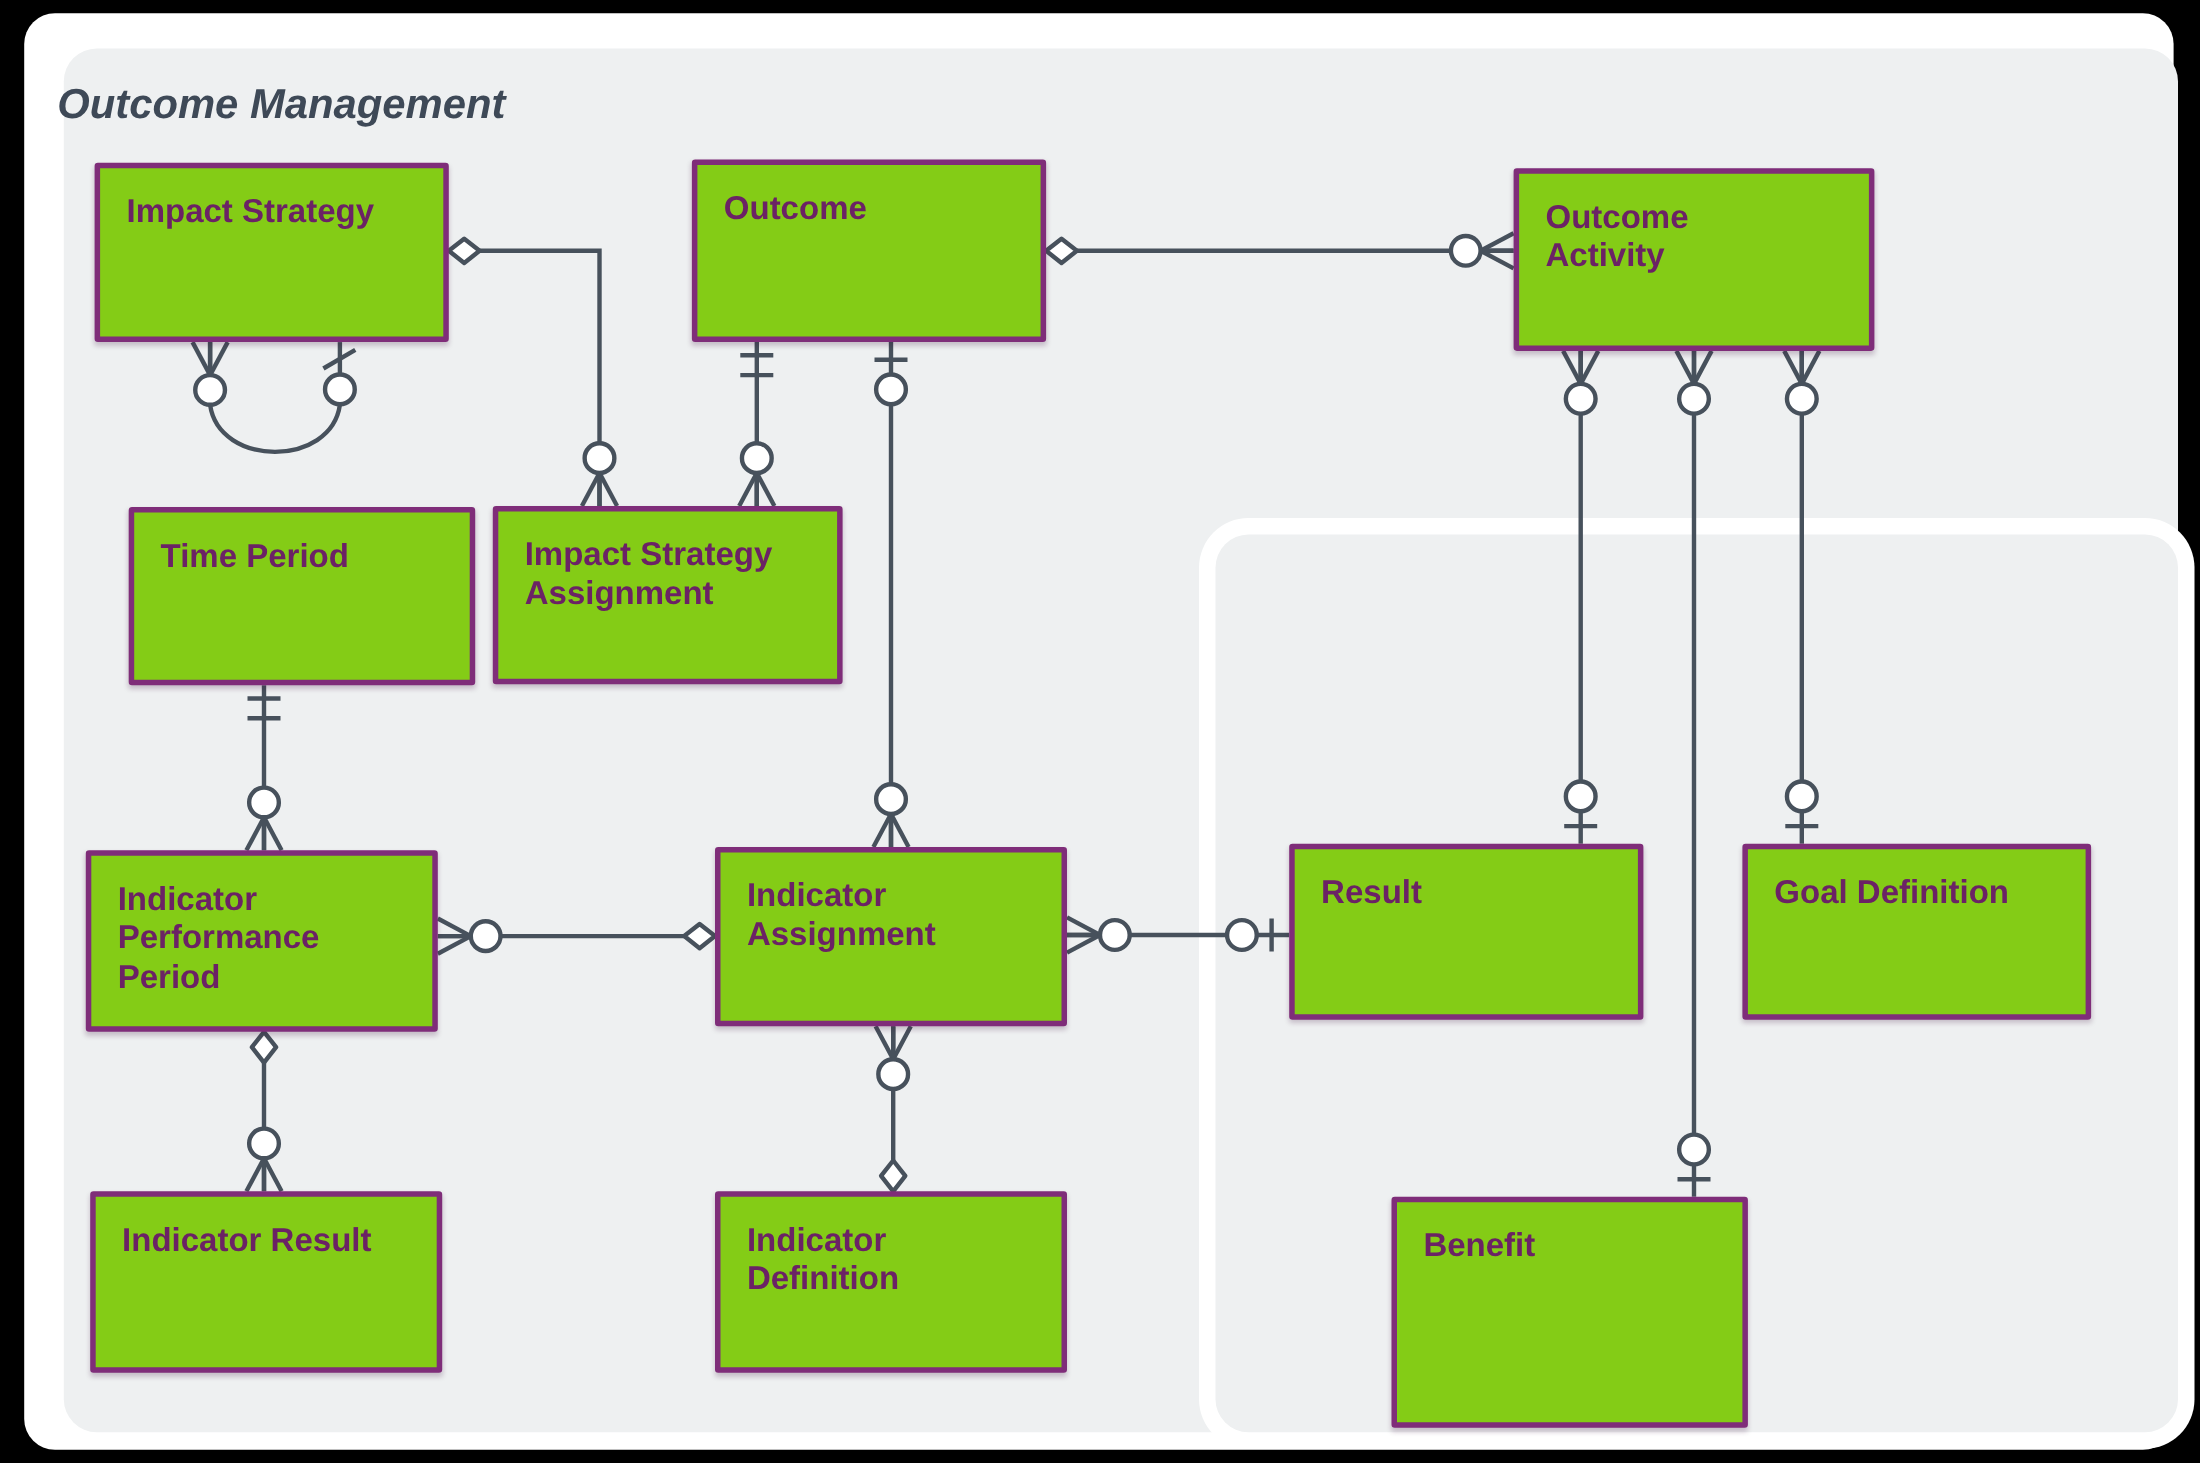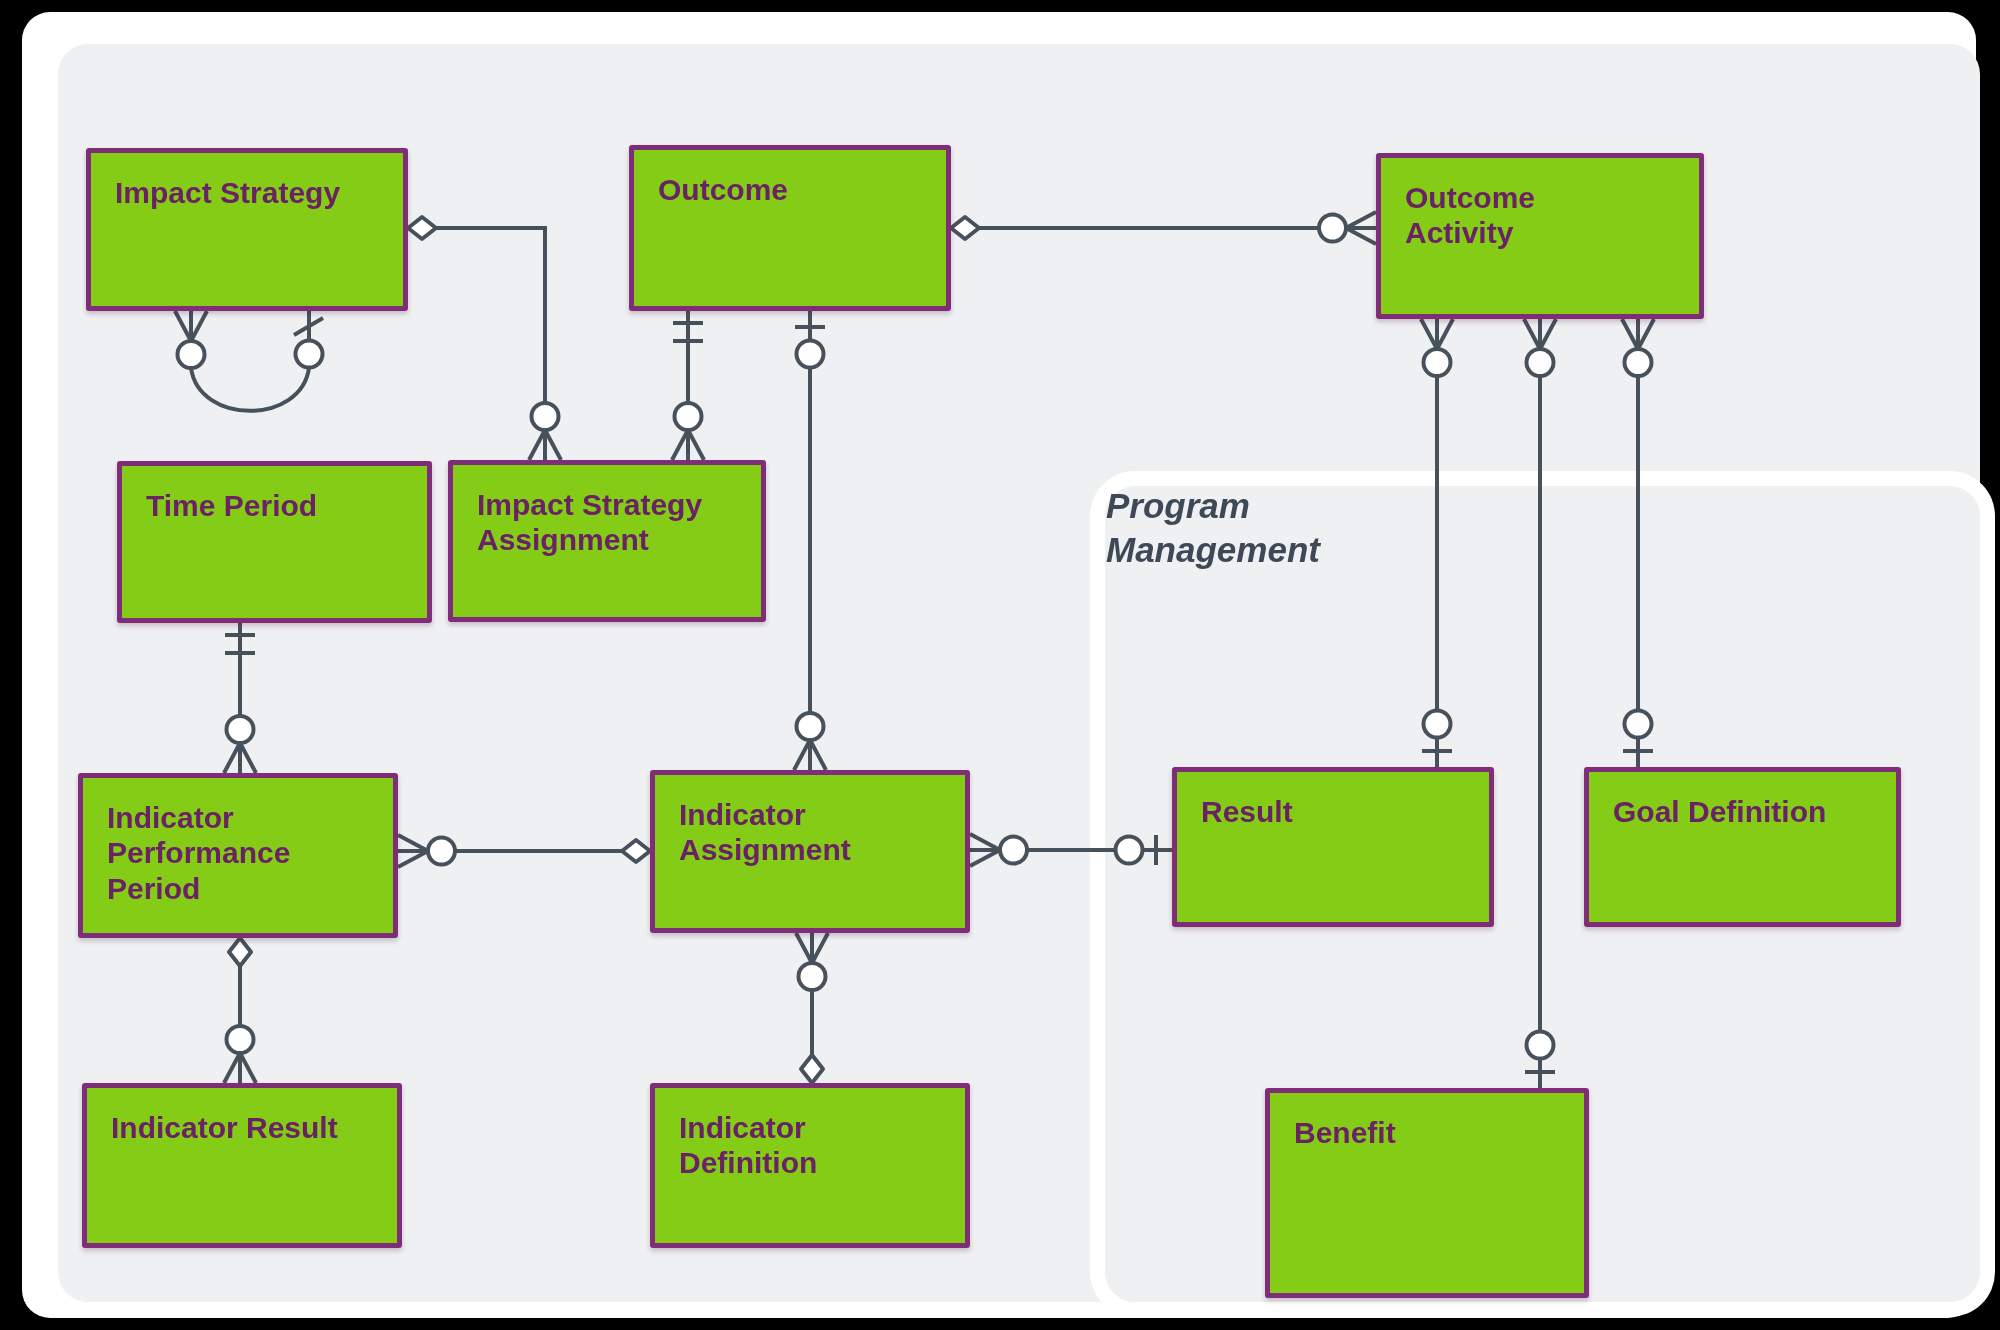--- a/index.html
+++ b/index.html
@@ -21,21 +21,21 @@
   .entity-label div{white-space:nowrap;}
 </style>
 </head>
 <body>
 
 <div id="page">
   <div id="canvas">
     <div class="panel" id="panel-om"></div>
     <div class="panel" id="panel-pm"></div>
   </div>
-  <div class="panel-label" id="label-pm">Program Management</div>
+  <div class="panel-label" id="label-om">Outcome Management</div>
   <svg id="wires" width="2000" height="1330" viewBox="0 0 2000 1330">
       <path d="M191,311 V341" stroke="#47515c" stroke-width="4" fill="none"></path>
       <path d="M309,311 V341" stroke="#47515c" stroke-width="4" fill="none"></path>
       <path d="M191,368 C199,425 301,425 309,368" stroke="#47515c" stroke-width="4" fill="none"></path>
       <path d="M408,228 H545 V460" stroke="#47515c" stroke-width="4" fill="none"></path>
       <path d="M688,311 V460" stroke="#47515c" stroke-width="4" fill="none"></path>
       <path d="M810,311 V770" stroke="#47515c" stroke-width="4" fill="none"></path>
       <path d="M951,228 H1376" stroke="#47515c" stroke-width="4" fill="none"></path>
       <path d="M1437,319 V767" stroke="#47515c" stroke-width="4" fill="none"></path>
       <path d="M1540,319 V1088" stroke="#47515c" stroke-width="4" fill="none"></path>

